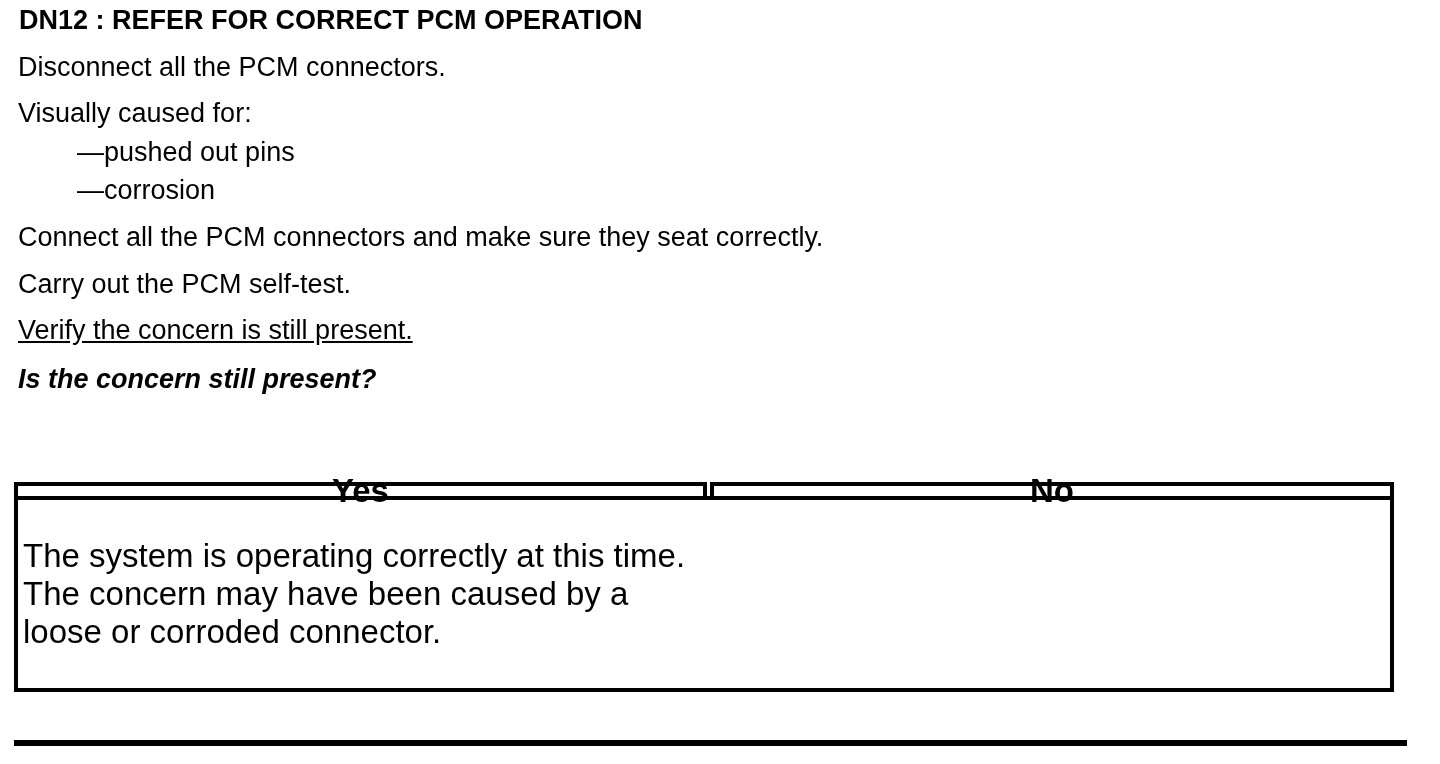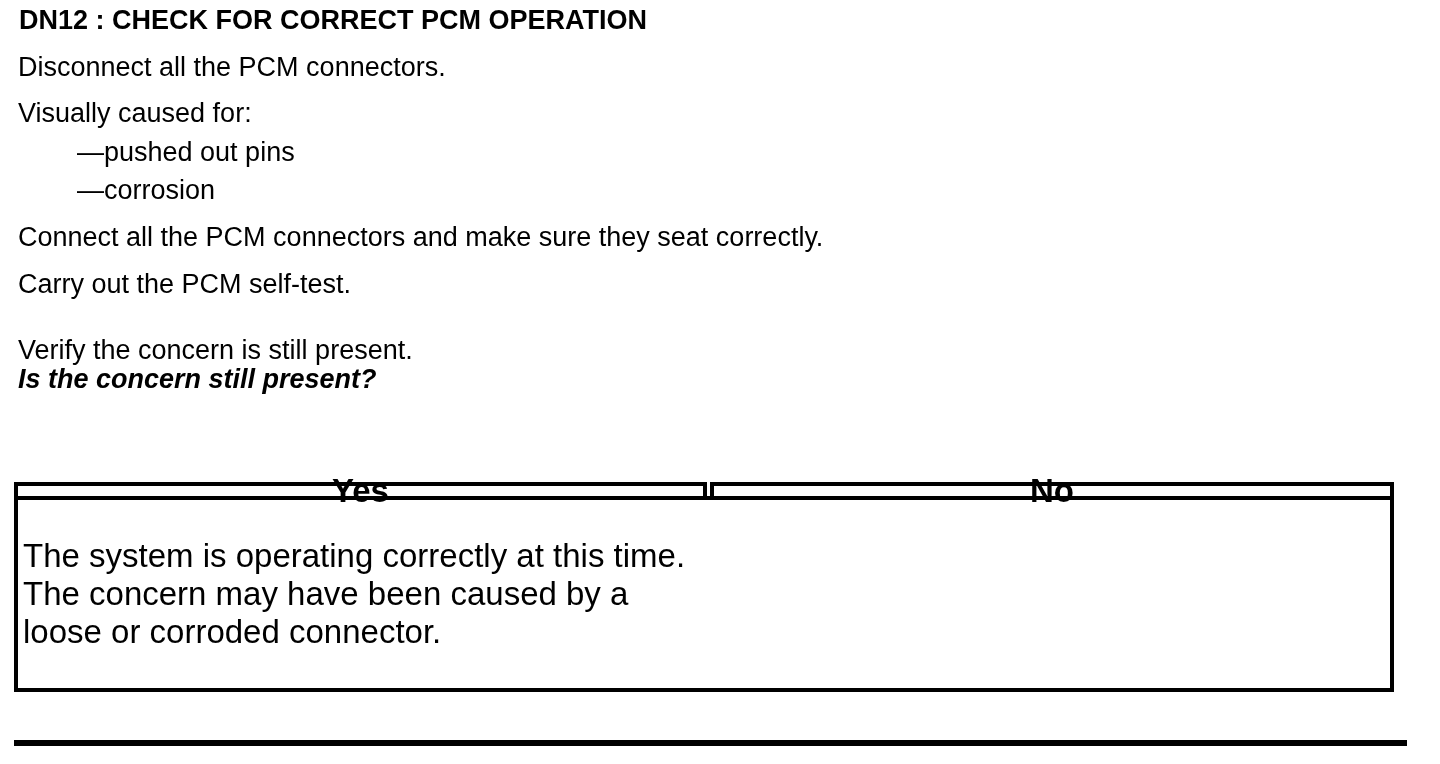--- a/index.html
+++ b/index.html
@@ -34,21 +34,21 @@
   }
   .para.bold { font-weight: bold; }
   .indent-item { left: 77px; }
 
   .p-step1   { top: 47px; }
   .p-inspect { top: 93px; }
   .p-item0   { top: 132px; }
   .p-item1   { top: 170px; }
   .p-step3   { top: 217px; }
   .p-step4   { top: 264px; }
-  .p-step5   { top: 330px; }
+  .p-step5   { top: 310px; text-decoration: underline; }
   .p-quest   { top: 359px; font-style: italic; }
 
   
   .dtable {
     left: 14px;
     top: 458px;
     width: 1380px;
   }
   .thead-row {
     display: flex;
@@ -99,21 +99,21 @@
     left: 14px;
     top: 740px;
     width: 1393px;
     height: 6px;
     background: #000000;
   }
 </style>
 </head>
 <body>
 
-<div class="abs doc-heading">DN12 : CHECK FOR CORRECT PCM OPERATION</div>
+<div class="abs doc-heading">DN12 : REFER FOR CORRECT PCM OPERATION</div>
 
 <div class="abs para p-step1">Disconnect all the PCM connectors.</div>
 
 <div class="abs para p-inspect">Visually caused for:</div>
 
 <div class="abs para indent-item p-item0">—pushed out pins</div>
 
 <div class="abs para indent-item p-item1">—corrosion</div>
 
 <div class="abs para p-step3">Connect all the PCM connectors and make sure they seat correctly.</div>

